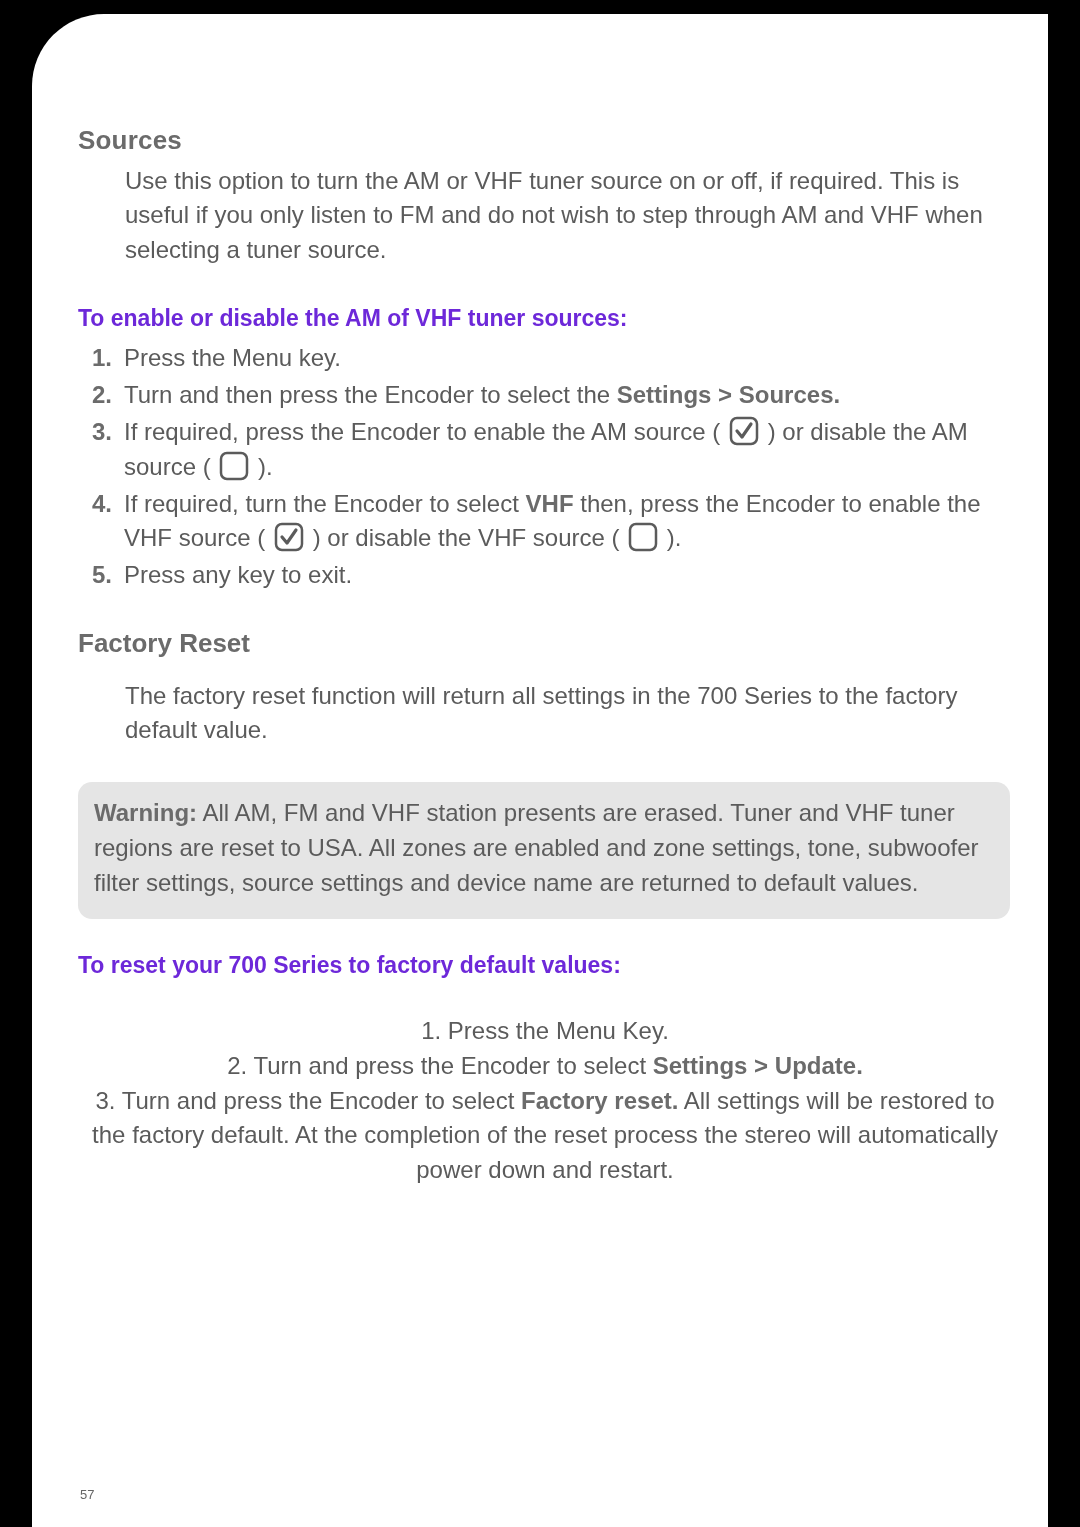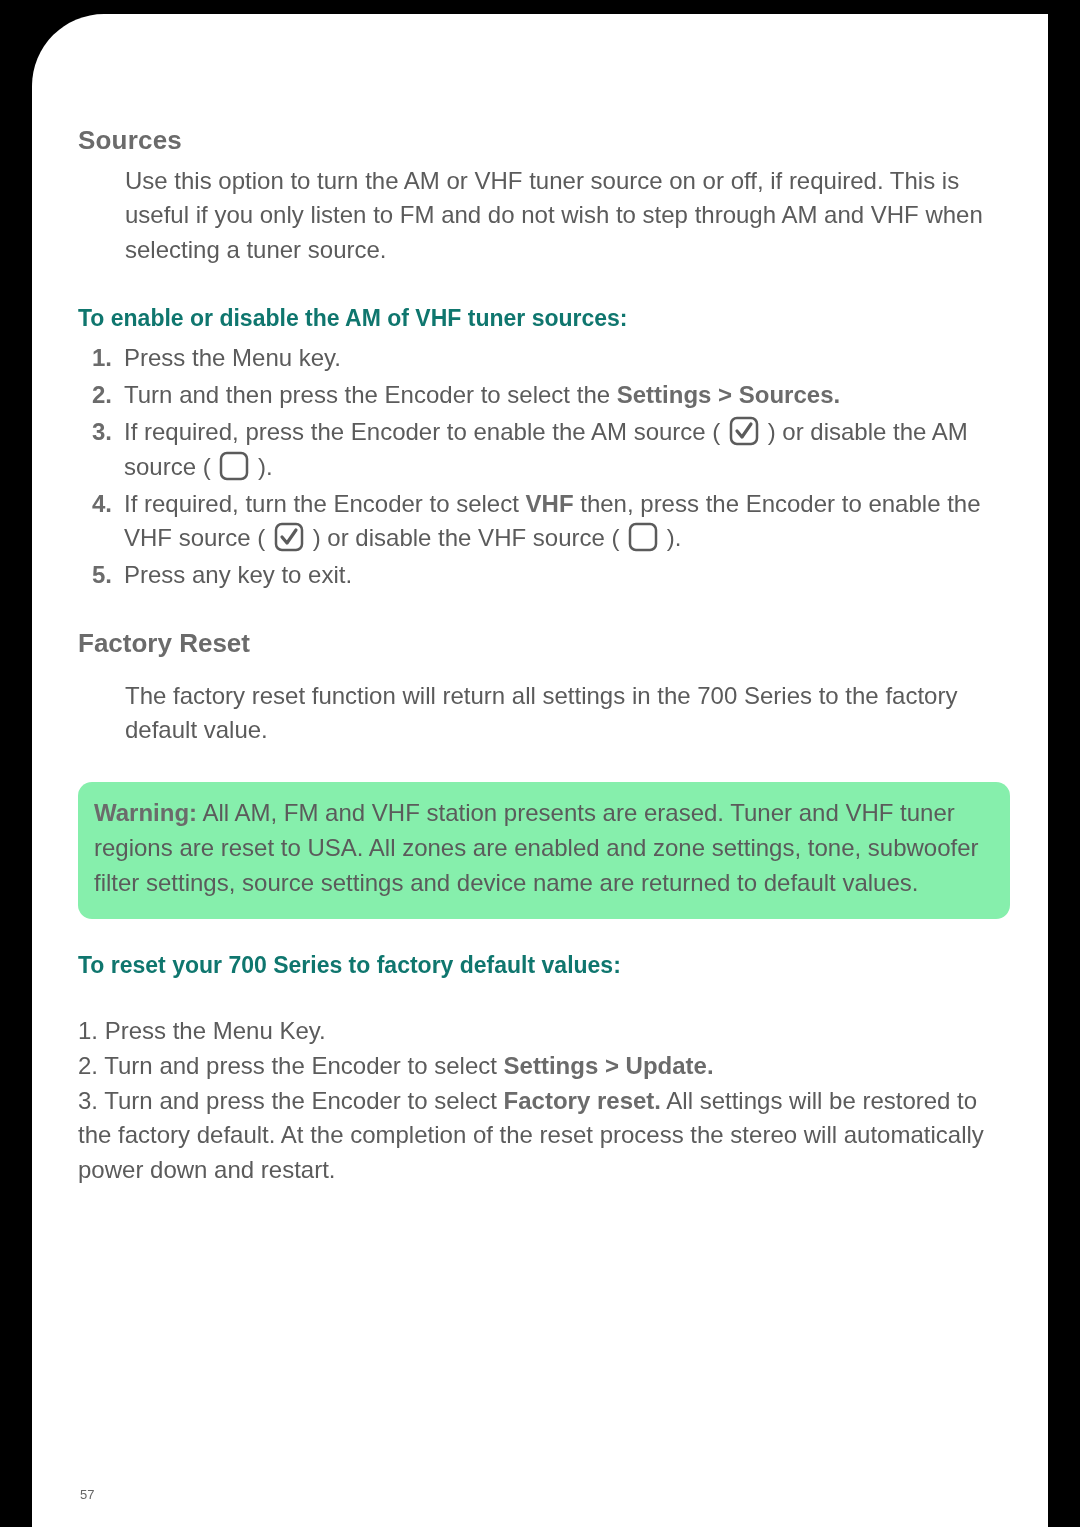--- a/index.html
+++ b/index.html
@@ -24,21 +24,21 @@
   .h-sources {
     font-weight: 900;
     color: #6b6b6b;
     font-size: 26px;
     margin-bottom: 4px;
     letter-spacing: 0.2px;
   }
   .para { margin-bottom: 34px; margin-left: 47px; }
   .sub {
     font-weight: 900;
-    color: #0f766e;
+    color: #6d28d9;
     font-size: 23px;
     margin-bottom: 6px;
   }
   ol.steps {
     list-style: none;
     padding: 0;
     margin: 0 0 32px 14px;
   }
   ol.steps > li {
     display: flex;
@@ -59,27 +59,27 @@
     height: 30px;
     margin: 0 2px;
   }
   .h-reset {
     font-weight: 900;
     color: #6b6b6b;
     font-size: 26px;
     margin: 22px 0 16px 0;
   }
   .warning-box {
-    background: #86efac;
+    background: #e5e5e5;
     border-radius: 14px;
     padding: 14px 16px 18px 16px;
     margin: 0 0 30px 0;
     width: 932px;
   }
-  .plain-list { margin-top: 32px; }
+  .plain-list { margin-top: 32px; text-align: center; }
   .plain-list p { margin-bottom: 0; }
   .pagenum {
     position: absolute;
     left: 48px;
     bottom: 26px;
     font-size: 13px;
     color: #666;
     text-align: center;
   }
 </style>

